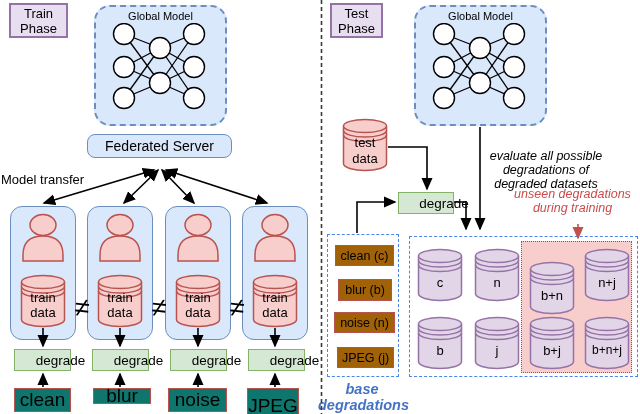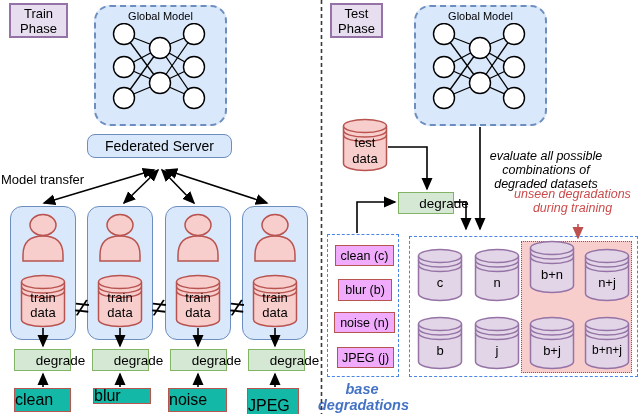--- a/index.html
+++ b/index.html
@@ -13,23 +13,23 @@
   .gm-label{width:100%;text-align:center;font-size:11px;color:#000;top:6px;left:0;}
   
   .server-box{background:#dae8fc;border:1.5px solid #6c8ebf;border-radius:8px;
     display:flex;align-items:center;justify-content:center;font-size:14px;color:#000;}
   
   .client-box{background:#dae8fc;border:1.5px solid #6c8ebf;border-radius:12px;}
   
   .degrade-box{background:#d5e8d4;border:1.5px solid #82b366;display:flex;align-items:center;
     justify-content:center;font-size:13.5px;color:#000;padding-left:36px;}
   
-  .src-box{background:#14b8a6;border:1.5px solid #b85450;display:flex;align-items:center;
-    font-size:16px;color:#000;}
-  .base-item{background:#f0abfc;border:1.5px solid #b85450;display:flex;align-items:center;
+  .src-box{background:#0f766e;border:1.5px solid #b85450;display:flex;align-items:center;
+    justify-content:center;font-size:19px;color:#000;}
+  .base-item{background:#a16207;border:1.5px solid #b85450;display:flex;align-items:center;
     justify-content:center;font-size:12.5px;color:#000;}
   
   .cyl{width:46px;}
   .cyl svg{position:absolute;left:0;top:0;}
   .cyl-pink{fill:#f8cecc;stroke:#b85450;stroke-width:1.5;}
   .cyl-purple{fill:#e1d5e7;stroke:#9673a6;stroke-width:1.5;}
   .cyl-label{position:absolute;left:0;width:100%;text-align:center;font-size:13px;
     line-height:15px;color:#000;}
   .person-fill{fill:#f8cecc;stroke:#b85450;stroke-width:1.5;}
   .neq{font-size:27px;color:#000;transform:translate(-50%,-50%) rotate(6deg);}
@@ -198,21 +198,21 @@
     <div class="cyl-label" style="top:17px;">test</div>
     <div class="cyl-label" style="top:33px;">data</div>
   </div>
 
   <div class="abs degrade-box" style="left:398px;top:192px;width:56px;height:22px;">
     <span>degrade</span>
   </div>
 
   <div class="abs note-italic" style="left:484px;top:130px;width:124px;margin-top:19px;">
     <div>evaluate all possible</div>
-    <div>combinations of</div>
+    <div>degradations of</div>
     <div>degraded datasets</div>
   </div>
 
   <div class="abs warn-italic" style="left:505px;top:187px;width:135px;">
     <div>unseen degradations</div>
     <div>during training</div>
   </div>
 
   <div class="abs dash-blue" style="left:327px;top:234px;width:72px;height:143px;"></div>
   <div class="abs base-item" style="left:335px;top:245px;width:59px;height:21px;">
@@ -240,21 +240,21 @@
         <use href="#cyl-shape"></use>
       </svg>
     <div class="cyl-label" style="top:27px;">c</div>
   </div>
   <div class="abs cyl" style="left:474px;top:248px;height:52px;">
     <svg class="cyl-purple" width="46" height="54">
         <use href="#cyl-shape"></use>
       </svg>
     <div class="cyl-label" style="top:27px;">n</div>
   </div>
-  <div class="abs cyl" style="left:529px;top:240px;height:52px;">
+  <div class="abs cyl" style="left:529px;top:261px;height:52px;">
     <svg class="cyl-purple" width="46" height="54">
         <use href="#cyl-shape"></use>
       </svg>
     <div class="cyl-label" style="top:27px;">b+n</div>
   </div>
   <div class="abs cyl" style="left:584px;top:248px;height:52px;">
     <svg class="cyl-purple" width="46" height="54">
         <use href="#cyl-shape"></use>
       </svg>
     <div class="cyl-label" style="top:27px;">n+j</div>

